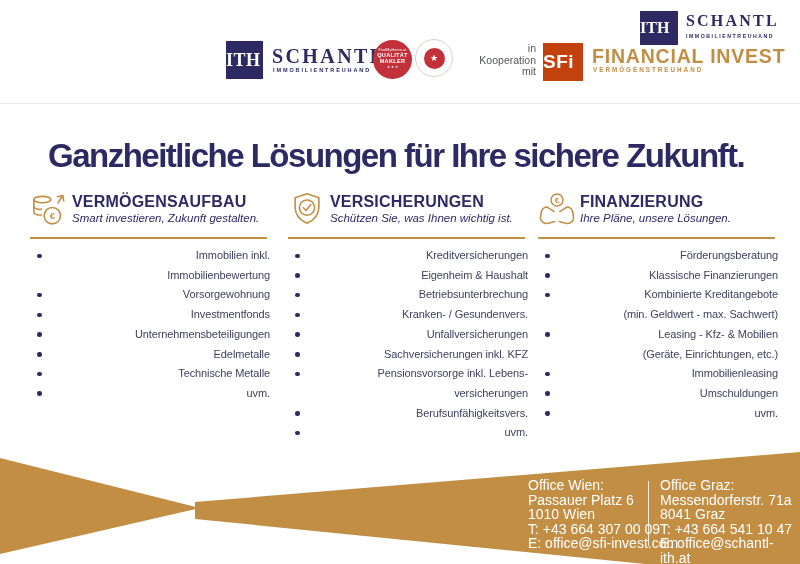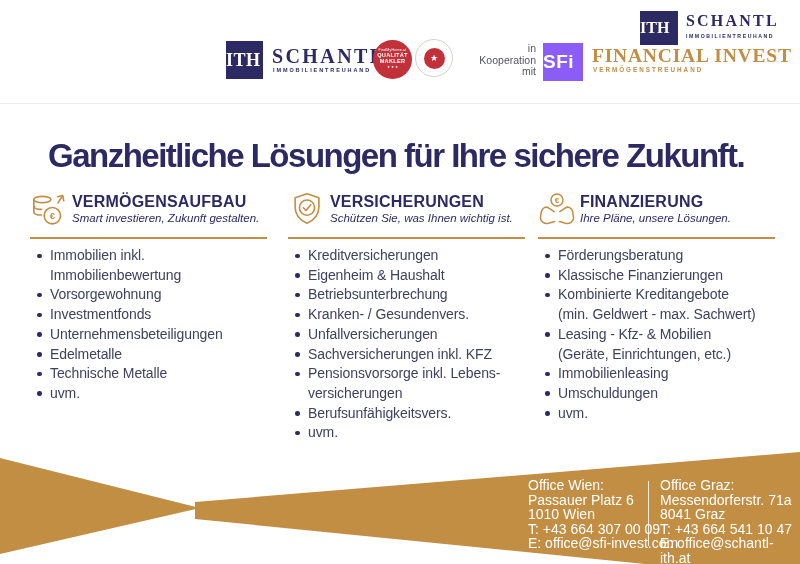--- a/index.html
+++ b/index.html
@@ -22,42 +22,42 @@
 
   .seal{border-radius:50%;display:flex;flex-direction:column;align-items:center;justify-content:center;text-align:center;}
   .seal-red{left:373px;top:40px;width:39px;height:39px;background:#c2303a;color:#fff;line-height:1.05;}
   .seal-red .t1{font-size:3.6px;letter-spacing:.2px;}
   .seal-red .t2{font-size:5.6px;font-weight:bold;letter-spacing:.3px;}
   .seal-red .t3{font-size:3.4px;margin-top:1px;}
   .seal-coat{left:415px;top:39px;width:38px;height:38px;background:#fdfdfd;border:1px solid #d8d4cc;box-sizing:border-box;}
   .seal-coat .inner{width:21px;height:21px;border-radius:50%;background:#c2303a;display:flex;align-items:center;justify-content:center;color:#fff;font-size:9px;line-height:1;}
   .coop{left:458px;top:43px;width:78px;text-align:right;color:#55565e;font-size:10.5px;line-height:11.5px;}
 
-  .sfi-box{left:543px;top:43px;width:40px;height:38px;background:#8b5cf6;}
+  .sfi-box{left:543px;top:43px;width:40px;height:38px;background:#c2410c;}
   .sfi-box span{color:#fff;font-weight:bold;font-size:19px;letter-spacing:.5px;}
-  .sfi-name{left:592px;top:45px;color:#c18e44;font-family:Liberation Serif, serif;font-weight:bold;font-size:19.5px;letter-spacing:.8px;}
+  .sfi-name{left:592px;top:45px;color:#c18e44;font-family:Liberation Sans, sans-serif;font-weight:bold;font-size:19.5px;letter-spacing:.8px;}
   .sfi-sub{left:593px;top:66px;color:#c18e44;font-size:6.3px;letter-spacing:2px;font-weight:bold;}
 
   .corner-box{left:640px;top:11px;width:38px;height:34px;background:#2d2963;}
   .corner-box span{color:#fff;font-family:"Liberation Serif",serif;font-weight:bold;font-size:16px;}
   .corner-name{left:686px;top:12px;color:#2d2963;font-family:"Liberation Serif",serif;font-weight:bold;font-size:16px;letter-spacing:2.2px;}
   .corner-sub{left:686px;top:33px;color:#2d2963;font-size:5.2px;letter-spacing:1.55px;font-weight:bold;}
 
   
   .heading{left:30px;top:119px;width:760px;color:#2d2963;font-size:33px;font-weight:bold;letter-spacing:-1.5px;white-space:nowrap;}
 
   
   .col{top:191px;width:240px;}
   .col-1{left:30px;}  .col-2{left:288px;}  .col-3{left:538px;}
   .col .icon{position:absolute;left:0;top:0;width:38px;height:38px;}
   .col .title{position:absolute;left:42px;top:2px;color:#2d2963;font-size:16px;font-weight:bold;letter-spacing:.2px;white-space:nowrap;}
   .col .subtitle{position:absolute;left:42px;top:21px;color:#2d2963;font-size:11.5px;font-style:italic;white-space:nowrap;text-align:center;}
   .col .rule{position:absolute;left:0;top:46px;width:237px;height:2px;background:#c18e44;}
   .col ul{position:absolute;left:0;top:55px;margin:0;padding:0;list-style:none;width:240px;}
-  .col li{position:relative;padding-left:20px;color:#3f415e;font-size:14px;line-height:19.7px;white-space:pre-line;letter-spacing:-0.1px;}
+  .col li{position:relative;padding-left:20px;color:#3f415e;font-size:11px;line-height:19.7px;white-space:pre-line;letter-spacing:-0.1px;text-align:right;}
   .col li::before{content:"";position:absolute;left:7px;top:7.5px;width:4.5px;height:4.5px;border-radius:50%;background:#2d2963;}
 
   
   .footer-svg{left:0;top:440px;width:800px;height:124px;}
   .office{top:478px;color:#fff;font-size:14px;line-height:14.6px;}
   .office-wien{left:528px;}
   .office-graz{left:660px;}
   .office-divider{left:648px;top:481px;width:1px;height:65px;background:rgba(255,255,255,.85);}
 </style>
 </head>

